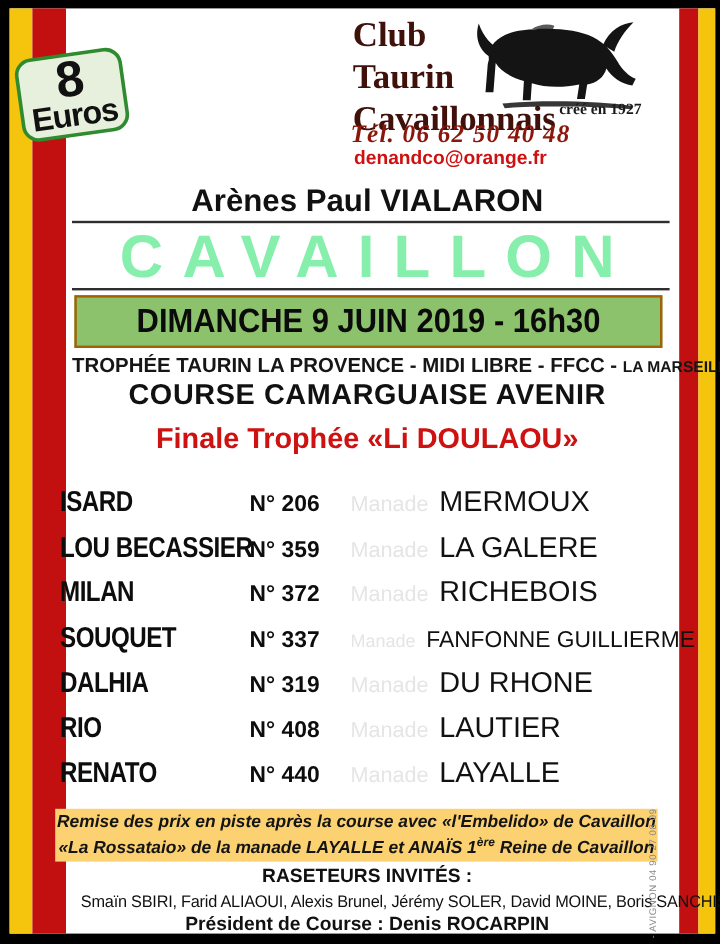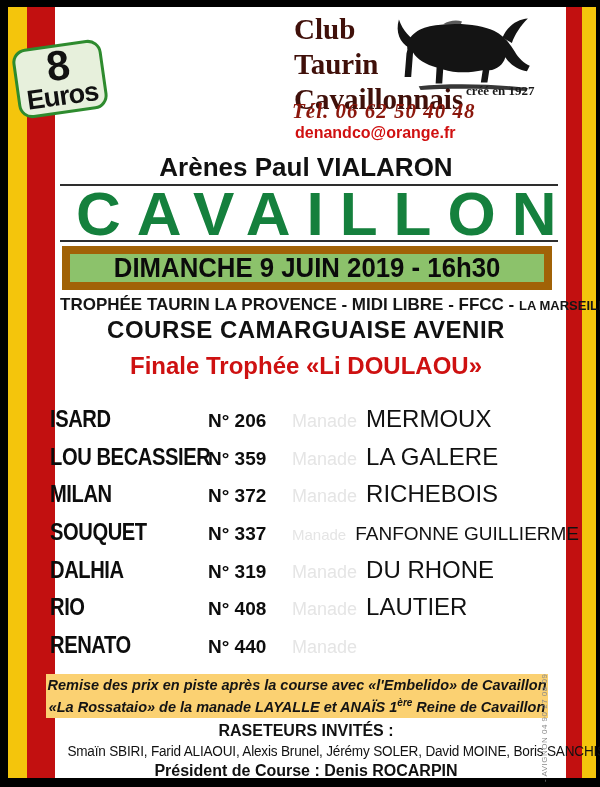--- a/index.html
+++ b/index.html
@@ -29,25 +29,25 @@
   .club-phone{left:292px;top:99px;font-family:"Liberation Serif",serif;font-weight:bold;
               font-style:italic;color:#8B170C;font-size:21px;letter-spacing:1px;}
   .club-email{left:295px;top:124px;font-weight:bold;color:#D01010;font-size:16px;}
   .bull{left:383px;top:12px;width:158px;height:80px;}
 
   
   .cwrap{left:60px;width:492px;text-align:center;}
   .arena{top:152px;font-size:26px;font-weight:bold;color:#111;}
   .rule{left:60px;width:498px;height:2px;background:#2e2e2e;}
   .rule1{top:184px;} .rule2{top:240px;}
-  .city{top:187px;font-size:62px;font-weight:bold;color:#15803d;
+  .city{top:187px;font-size:50px;font-weight:bold;color:#86efac;
         letter-spacing:16px;padding-left:16px;line-height:54px;box-sizing:border-box;}
 
   .banner-green{left:62px;top:246px;width:490px;height:44px;background:#8CC26B;
-                border:8px solid #a16207;box-sizing:border-box;
+                border:2px solid #a16207;box-sizing:border-box;
                 display:flex;align-items:center;justify-content:center;}
   .banner-green .txt{font-size:28px;font-weight:bold;color:#0b0b0b;
                      transform:scaleX(.92);white-space:nowrap;}
 
   .sponsors{top:295px;font-size:17px;font-weight:bold;color:#161616;white-space:nowrap;}
   .sponsors .small{font-size:13px;}
   .category{top:316px;font-size:24px;font-weight:bold;color:#111;letter-spacing:.5px;}
   .finale{top:352px;font-size:24px;font-weight:bold;color:#CE1111;white-space:nowrap;}
 
   
@@ -161,20 +161,21 @@
     <div class="bull-row">
       <span class="b-name">RIO</span>
       <span class="b-num">N° 408</span>
       <span class="b-mlabel">Manade</span>
       <span class="b-mname">LAUTIER</span>
     </div>
     <div class="bull-row">
       <span class="b-name">RENATO</span>
       <span class="b-num">N° 440</span>
       <span class="b-mlabel">Manade</span>
+      <span class="b-mname">LAYALLE</span>
     </div>
   </div>
 
   <div class="abs banner-yellow">
     <div>Remise des prix en piste après la course avec «l'Embelido» de Cavaillon</div>
     <div><span>«La Rossataio» de la manade LAYALLE et ANAÏS 1</span><sup>ère</sup><span> Reine de Cavaillon</span></div>
   </div>
 
   <div class="abs cwrap ras-title">RASETEURS INVITÉS :</div>
   <div class="abs cwrap ras-names">Smaïn SBIRI, Farid ALIAOUI, Alexis Brunel, Jérémy SOLER, David MOINE, Boris SANCHIS.</div>

